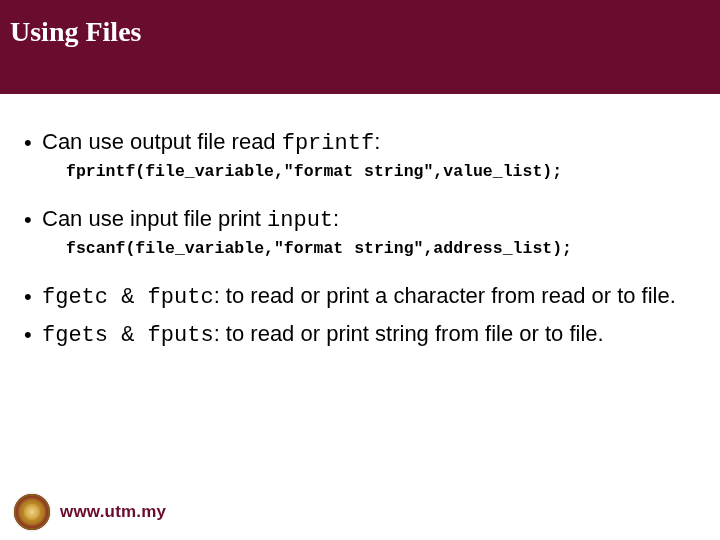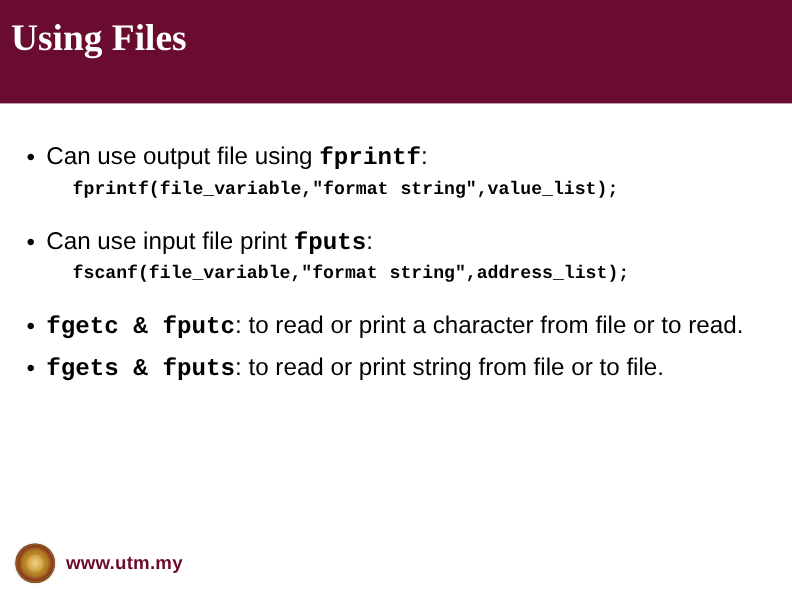--- a/index.html
+++ b/index.html
@@ -4,36 +4,36 @@
 <style>
   * { margin: 0; padding: 0; box-sizing: border-box; }
   html, body { width: 720px; height: 540px; overflow: hidden; font-family: Arial, Helvetica, sans-serif; background: #fff; }
   .slide { width: 720px; height: 540px; position: relative; background: #fff; }
   .title-bar {
     width: 100%; height: 94px; background: #6a0c2f;
     display: flex; align-items: flex-start; padding: 16px 10px 0 10px;
   }
   .title-text {
     font-family: "Book Antiqua", Georgia, "Times New Roman", serif;
-    font-weight: bold; font-size: 34px; color: #fff;
+    font-weight: bold; font-size: 28px; color: #fff;
   }
   .content {
     padding: 34px 24px 0 24px;
   }
   .bullet {
     display: flex; align-items: flex-start;
     font-size: 22px; color: #000; line-height: 1.28;
     margin-bottom: 2px;
   }
   .bullet .dot {
     width: 18px; flex: 0 0 18px; text-align: left; font-size: 22px;
     padding-top: 1px;
   }
   .bullet .txt { flex: 1; }
-  .mono { font-family: "Courier New", Courier, monospace; font-weight: bold; }
+  .mono { font-family: "Courier New", Courier, monospace; }
   .codeline {
     font-family: "Courier New", Courier, monospace;
     font-weight: bold; font-size: 16.5px; color: #000;
     padding-left: 42px; margin-top: 4px; margin-bottom: 24px;
     word-spacing: 1px;
   }
   .block-gap { height: 6px; }
   .footer {
     position: absolute; left: 0; bottom: 0; width: 100%; height: 56px;
     display: flex; align-items: center; padding-left: 14px;
@@ -61,37 +61,37 @@
 
   <div class="title-bar">
     <div class="title-text">Using Files</div>
   </div>
 
   <div class="content">
 
     <div class="bullet">
       <div class="dot">•</div>
       <div class="txt">
-        <span>Can use output file using </span><span class="mono">fprintf</span><span>:</span>
+        <span>Can use output file read </span><span class="mono">fprintf</span><span>:</span>
       </div>
     </div>
     <div class="codeline">fprintf(file_variable,"format string",value_list);</div>
 
     <div class="bullet">
       <div class="dot">•</div>
       <div class="txt">
-        <span>Can use input file print </span><span class="mono">fputs</span><span>:</span>
+        <span>Can use input file print </span><span class="mono">input</span><span>:</span>
       </div>
     </div>
     <div class="codeline">fscanf(file_variable,"format string",address_list);</div>
 
     <div class="bullet">
       <div class="dot">•</div>
       <div class="txt">
-        <span class="mono">fgetc &amp; fputc</span><span>: to read or print a character from file or to read.</span>
+        <span class="mono">fgetc &amp; fputc</span><span>: to read or print a character from read or to file.</span>
       </div>
     </div>
     <div class="block-gap"></div>
     <div class="bullet">
       <div class="dot">•</div>
       <div class="txt">
         <span class="mono">fgets &amp; fputs</span><span>: to read or print string from file or to file.</span>
       </div>
     </div>
 

